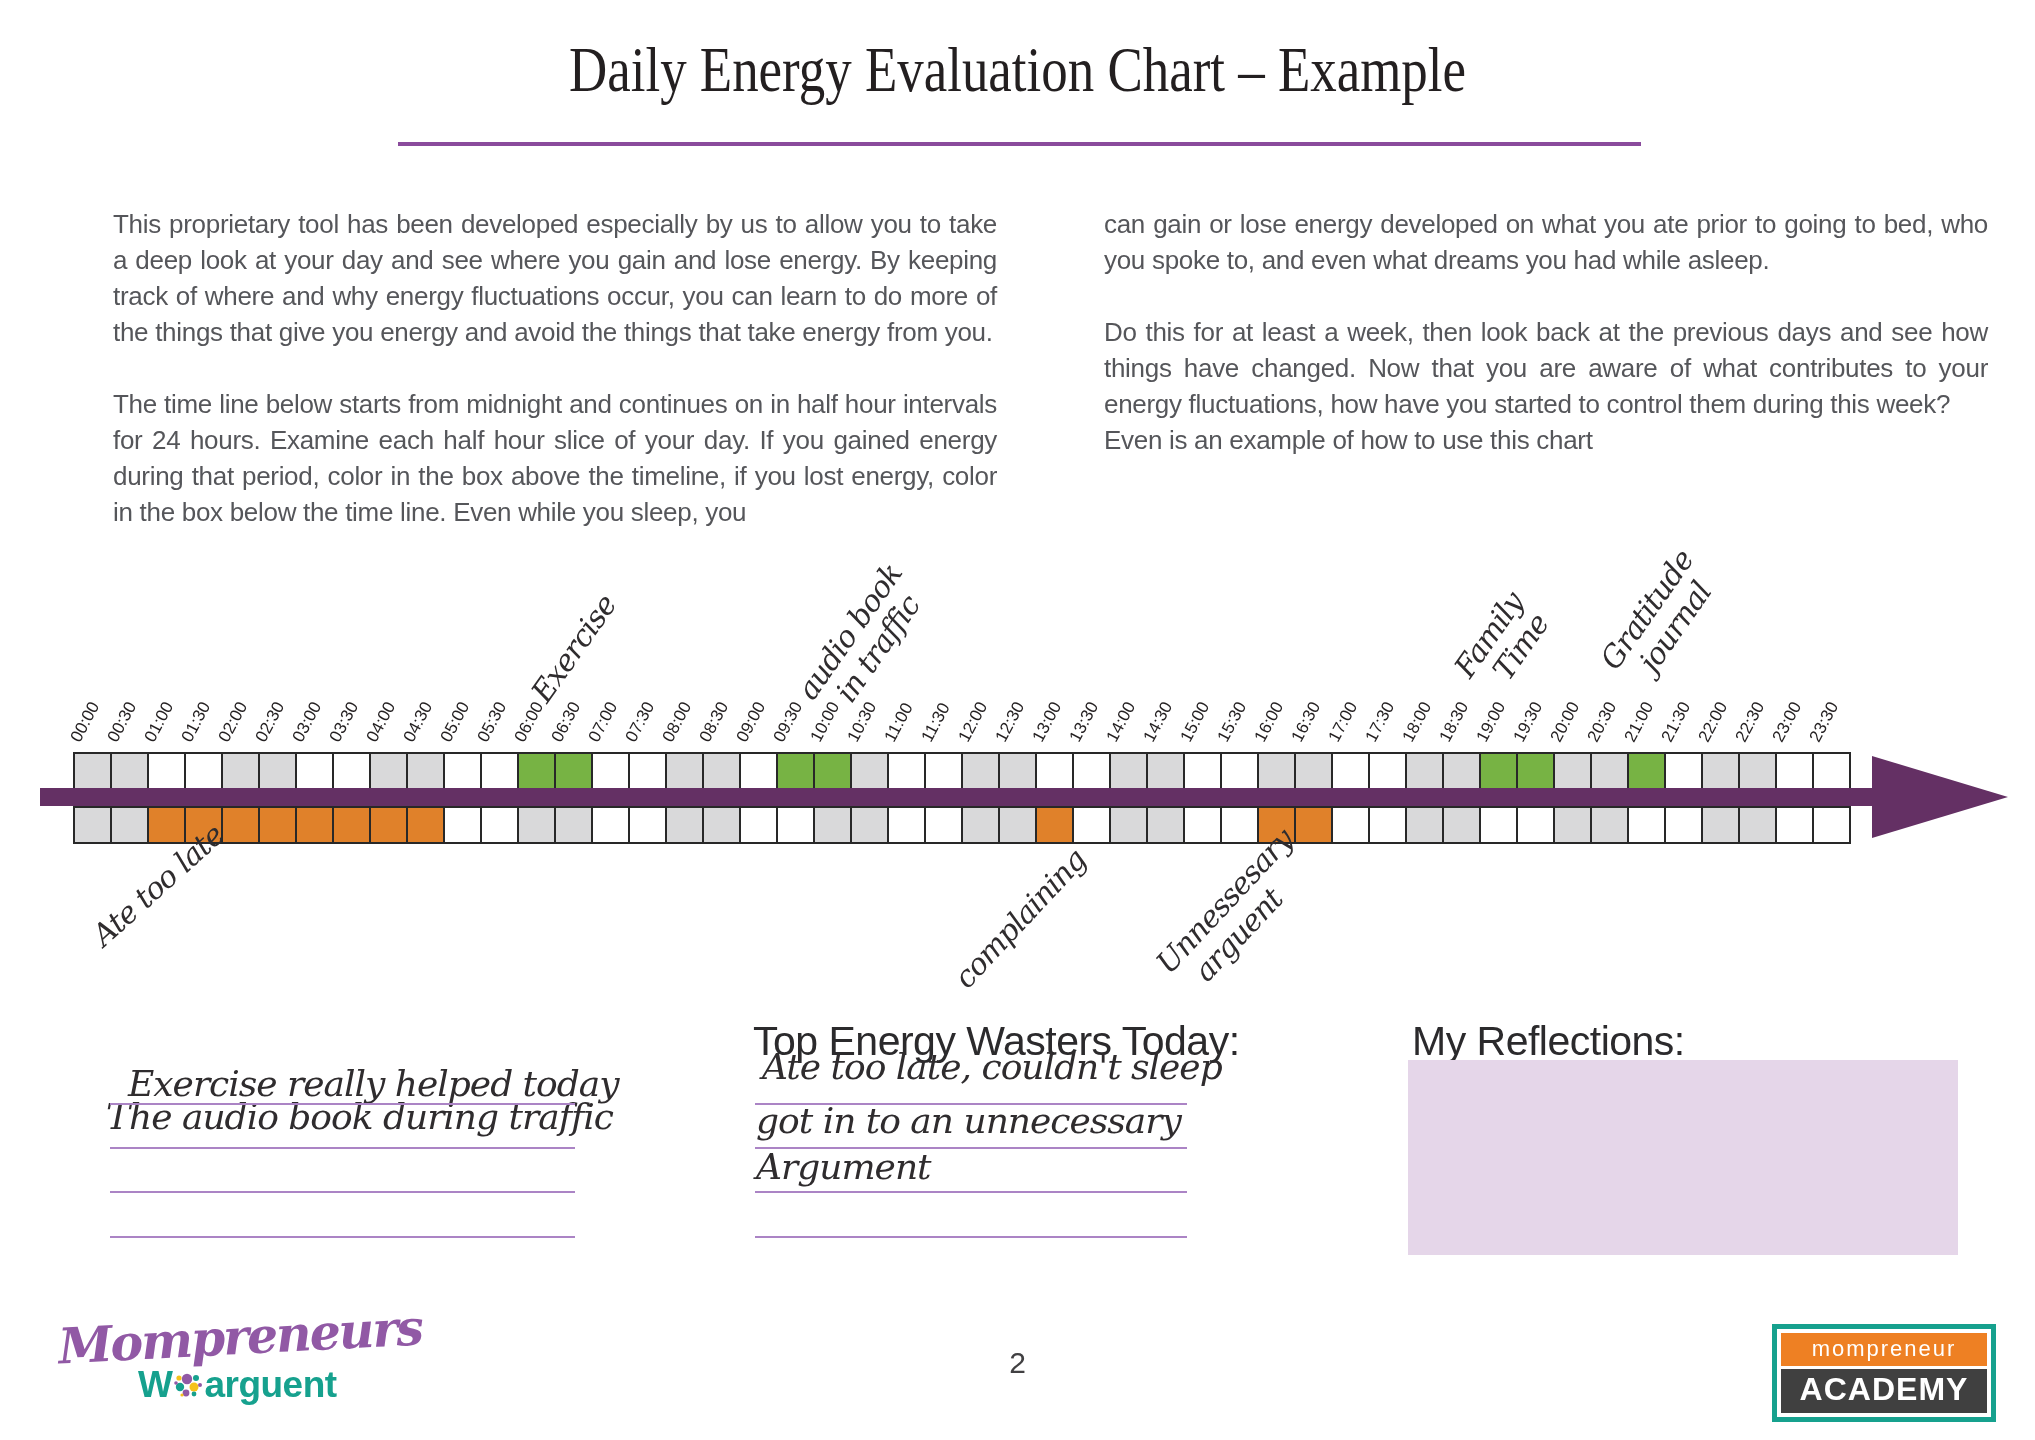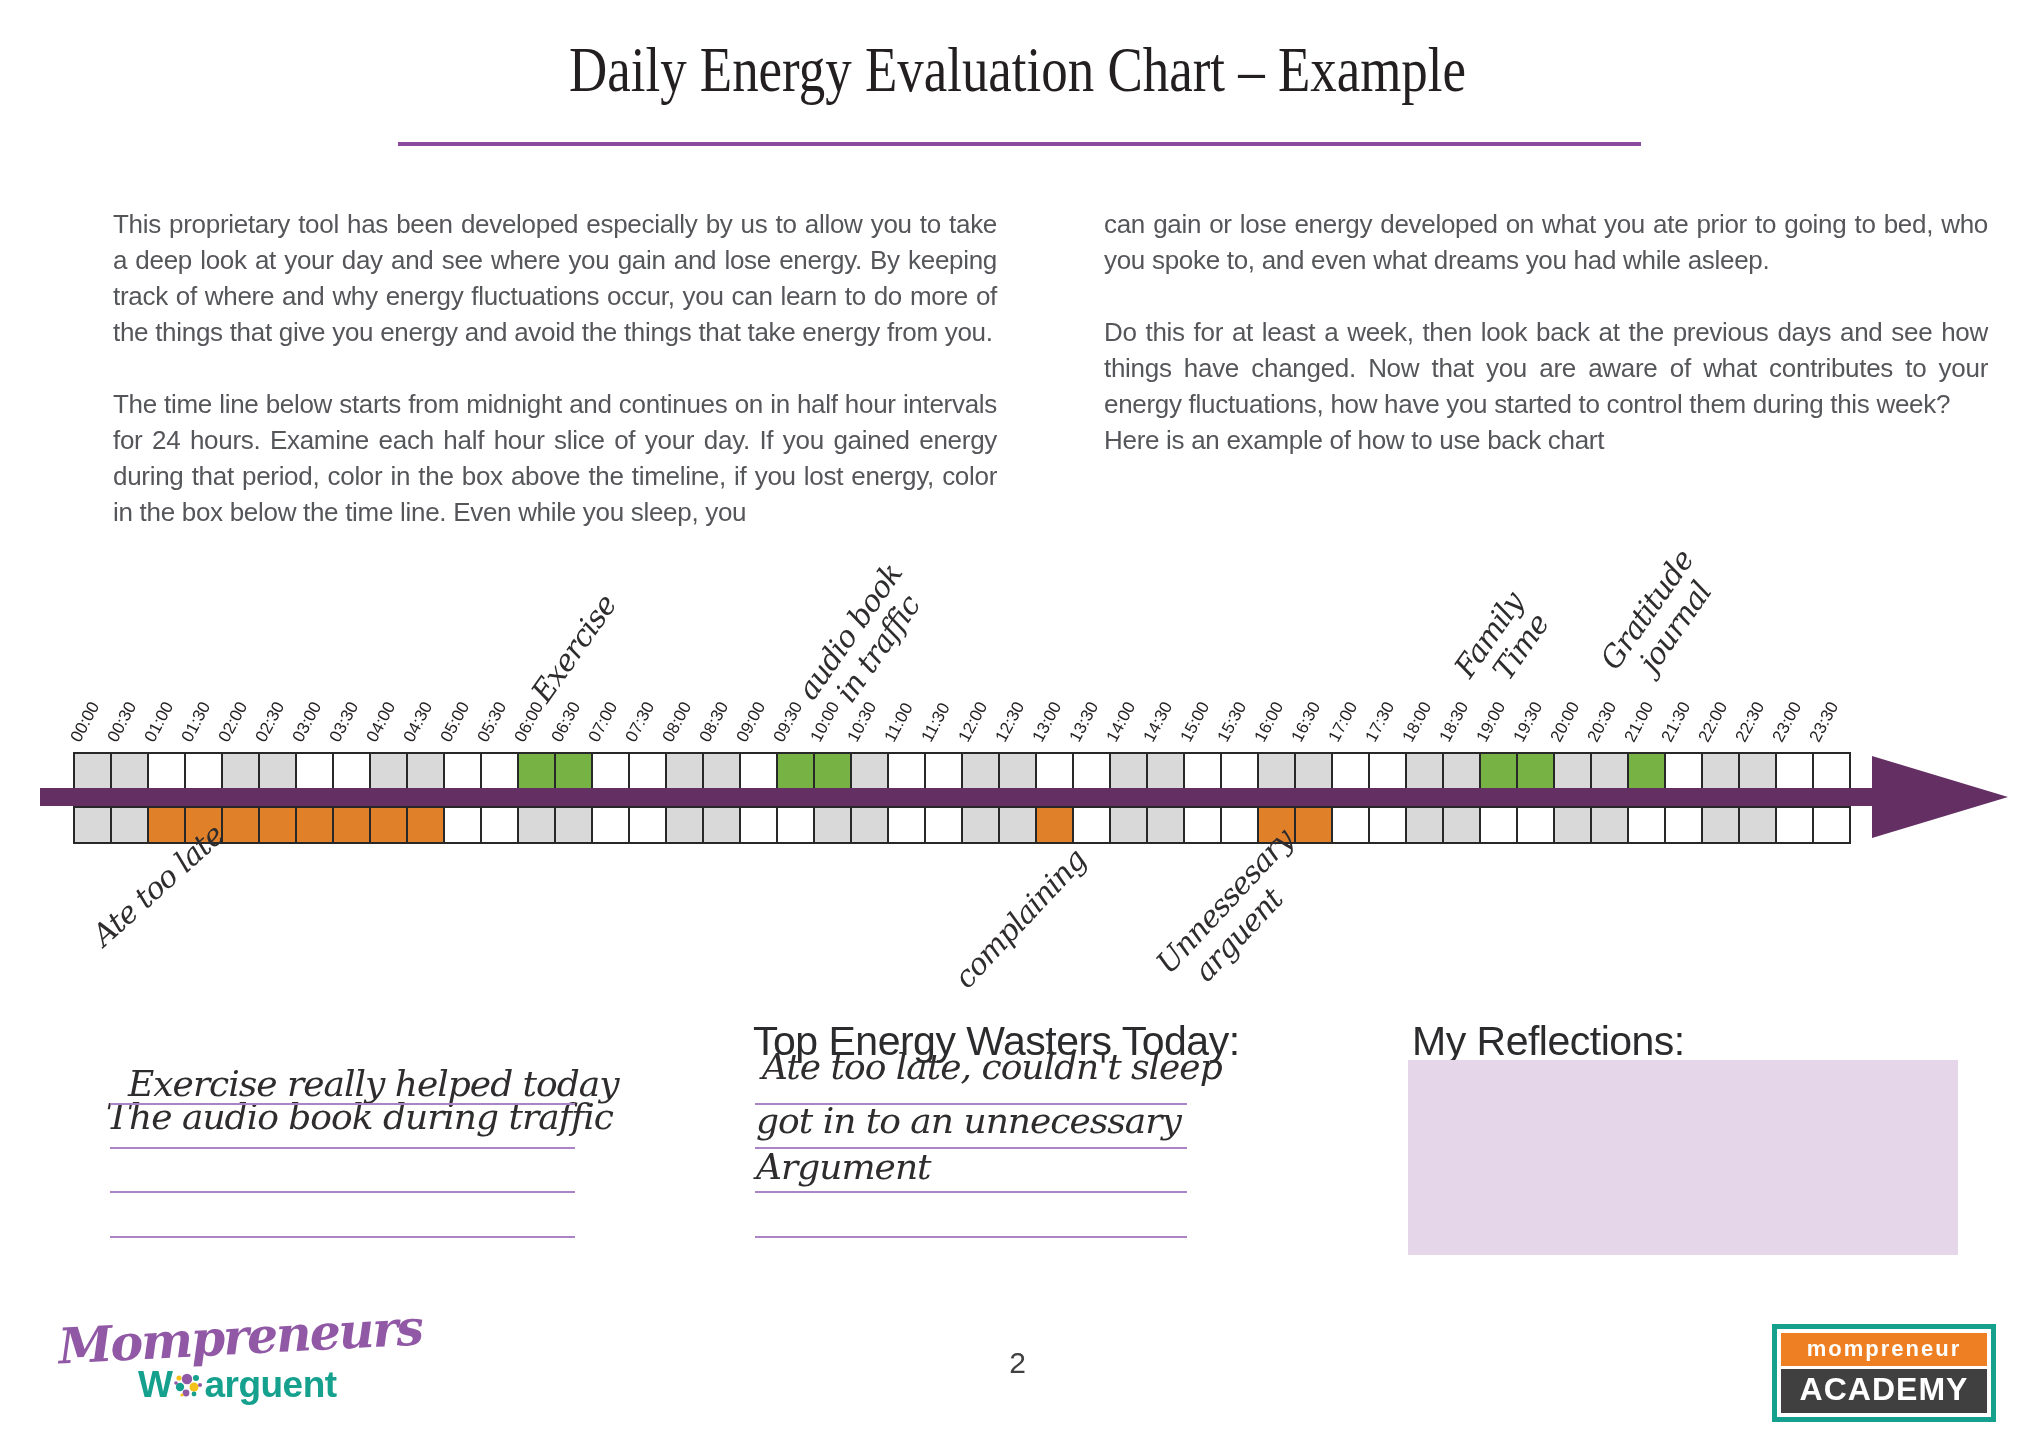--- a/index.html
+++ b/index.html
@@ -53,41 +53,41 @@
   
   #logo-mw{position:absolute;left:58px;top:1308px;width:300px;height:110px;}
   #mw-script{position:absolute;left:0;top:0;font-family:"DejaVu Serif",cursive;font-style:italic;
              font-weight:bold;font-size:49px;color:#9159a5;transform:rotate(-3deg);letter-spacing:-2px;}
   #mw-world{position:absolute;left:80px;top:56px;display:flex;align-items:center;
             color:#16a18e;font-weight:bold;font-size:37px;letter-spacing:-0.5px;}
   #mw-world svg{margin:0 -1px;}
   #page-num{position:absolute;left:0;right:0;top:1346px;text-align:center;font-size:30px;color:#414042;}
   #logo-acad{position:absolute;left:1772px;top:1324px;width:206px;border:5px solid #16a18e;
              background:#fff;padding:4px;}
-  #acad-top{background:#ee8023;color:#fff;text-align:center;font-weight:bold;font-size:22px;
+  #acad-top{background:#ee8023;color:#fff;text-align:center;font-weight:normal;font-size:22px;
             letter-spacing:2px;padding:3px 0 4px;}
   #acad-bottom{background:#404040;color:#fff;text-align:center;font-weight:bold;font-size:32px;
                letter-spacing:1px;padding:2px 0 5px;margin-top:3px;}
 </style>
 </head>
 <body>
 
 <div id="page">
 
   <div id="title">Daily Energy Evaluation Chart – Example</div>
   <div id="title-rule"></div>
 
   <div id="col-left" class="col">
     <p>This proprietary tool has been developed especially by us to allow you to take a deep look at your day and see where you gain and lose energy. By keeping track of where and why energy fluctuations occur, you can learn to do more of the things that give you energy and avoid the things that take energy from you.</p>
     <p class="tight">The time line below starts from midnight and continues on in half hour intervals for 24 hours. Examine each half hour slice of your day. If you gained energy during that period, color in the box above the timeline, if you lost energy, color in the box below the time line. Even while you sleep, you</p>
   </div>
   <div id="col-right" class="col">
     <p>can gain or lose energy developed on what you ate prior to going to bed, who you spoke to, and even what dreams you had while asleep.</p>
     <p class="tight">Do this for at least a week, then look back at the previous days and see how things have changed. Now that you are aware of what contributes to your energy fluctuations, how have you started to control them during this week?</p>
-    <p class="tight">Here is an example of how to use back chart</p>
+    <p class="tight">Even is an example of how to use this chart</p>
   </div>
 
   <div id="timeline">
     <div id="arrow-bar" style="background: rgb(100, 48, 100);"></div>
     <div id="arrow-head" style="border-left-color: rgb(100, 48, 100);"></div>
   <div class="tl-label" style="left: 85px; top: 724px;">00:00</div>
       <div class="tl-label" style="left: 122px; top: 724px;">00:30</div>
       <div class="tl-label" style="left: 159px; top: 724px;">01:00</div>
       <div class="tl-label" style="left: 196px; top: 724px;">01:30</div>
       <div class="tl-label" style="left: 233px; top: 724px;">02:00</div>

